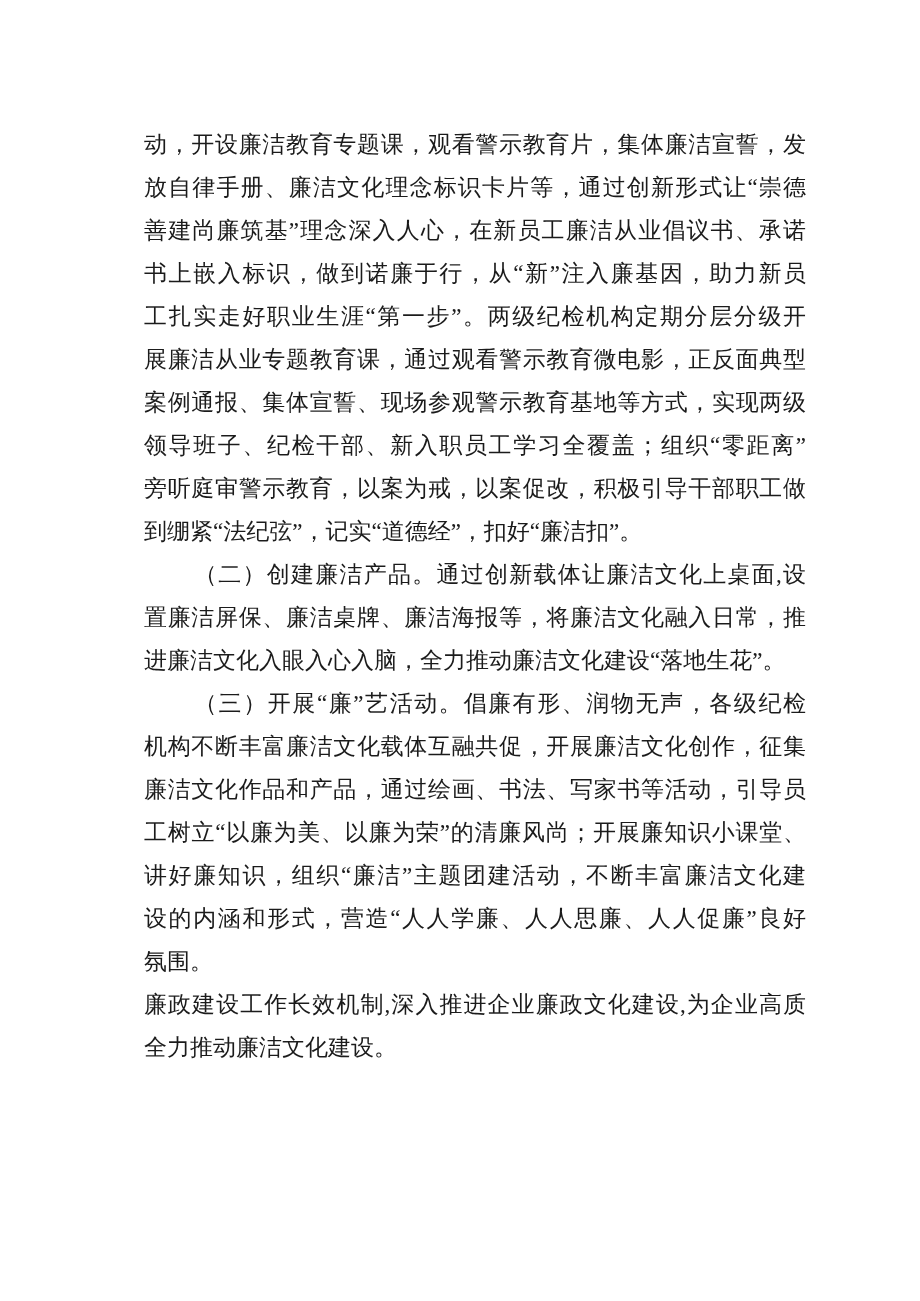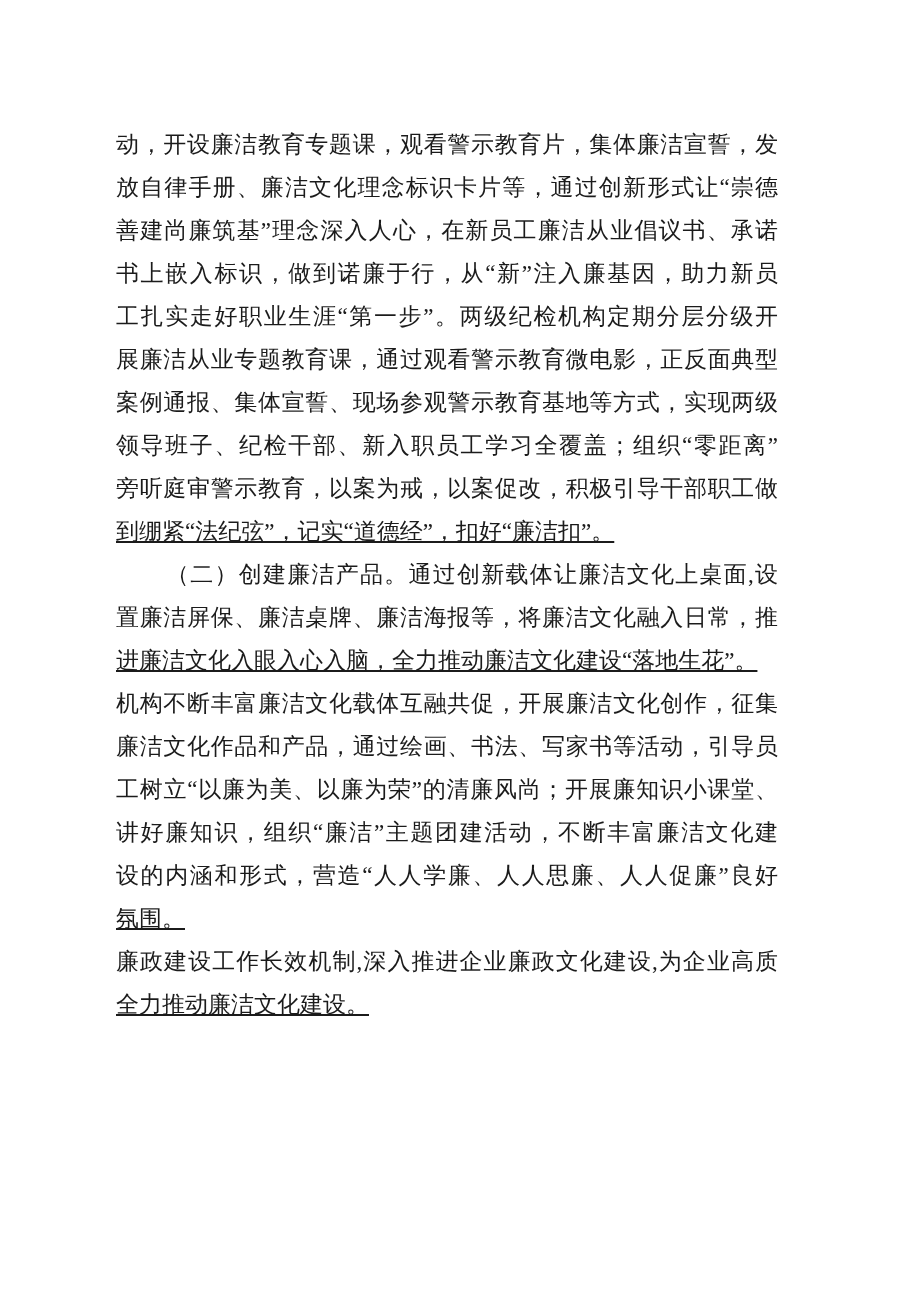--- a/index.html
+++ b/index.html
@@ -13,21 +13,21 @@
     overflow: hidden;
   }
   .page {
     position: relative;
     width: 920px;
     height: 1301px;
     background: #ffffff;
   }
   .doc {
     position: absolute;
-    left: 116px;
+    left: 144px;
     top: 123px;
     width: 662px;
     color: #1b1b1b;
     font-family: "Liberation Serif", "DejaVu Serif", serif;
     font-size: 23px;
     line-height: 43px;
   }
   .paragraph {
     margin: 0;
     padding: 0;
@@ -37,21 +37,20 @@
     text-align-last: justify;
     text-justify: inter-ideograph;
     height: 43px;
     overflow: visible;
   }
   .line.indent {
     padding-left: 50px;
   }
   .line.para-end {
     text-align-last: left;
-    text-decoration: underline;
   }
 </style>
 </head>
 <body>
 
 <div class="page">
   <div class="doc" id="doc-body">
       <div class="paragraph">
         <div class="line">动，开设廉洁教育专题课，观看警示教育片，集体廉洁宣誓，发</div>
         <div class="line">放自律手册、廉洁文化理念标识卡片等，通过创新形式让“崇德</div>
@@ -63,20 +62,21 @@
         <div class="line">领导班子、纪检干部、新入职员工学习全覆盖；组织“零距离”</div>
         <div class="line">旁听庭审警示教育，以案为戒，以案促改，积极引导干部职工做</div>
         <div class="line para-end">到绷紧“法纪弦”，记实“道德经”，扣好“廉洁扣”。</div>
       </div>
       <div class="paragraph">
         <div class="line indent">（二）创建廉洁产品。通过创新载体让廉洁文化上桌面,设</div>
         <div class="line">置廉洁屏保、廉洁桌牌、廉洁海报等，将廉洁文化融入日常，推</div>
         <div class="line para-end">进廉洁文化入眼入心入脑，全力推动廉洁文化建设“落地生花”。</div>
       </div>
       <div class="paragraph">
+        <div class="line indent">（三）开展“廉”艺活动。倡廉有形、润物无声，各级纪检</div>
         <div class="line">机构不断丰富廉洁文化载体互融共促，开展廉洁文化创作，征集</div>
         <div class="line">廉洁文化作品和产品，通过绘画、书法、写家书等活动，引导员</div>
         <div class="line">工树立“以廉为美、以廉为荣”的清廉风尚；开展廉知识小课堂、</div>
         <div class="line">讲好廉知识，组织“廉洁”主题团建活动，不断丰富廉洁文化建</div>
         <div class="line">设的内涵和形式，营造“人人学廉、人人思廉、人人促廉”良好</div>
         <div class="line para-end">氛围。</div>
       </div>
       <div class="paragraph">
         <div class="line">廉政建设工作长效机制,深入推进企业廉政文化建设,为企业高质</div>
         <div class="line para-end">全力推动廉洁文化建设。</div>

